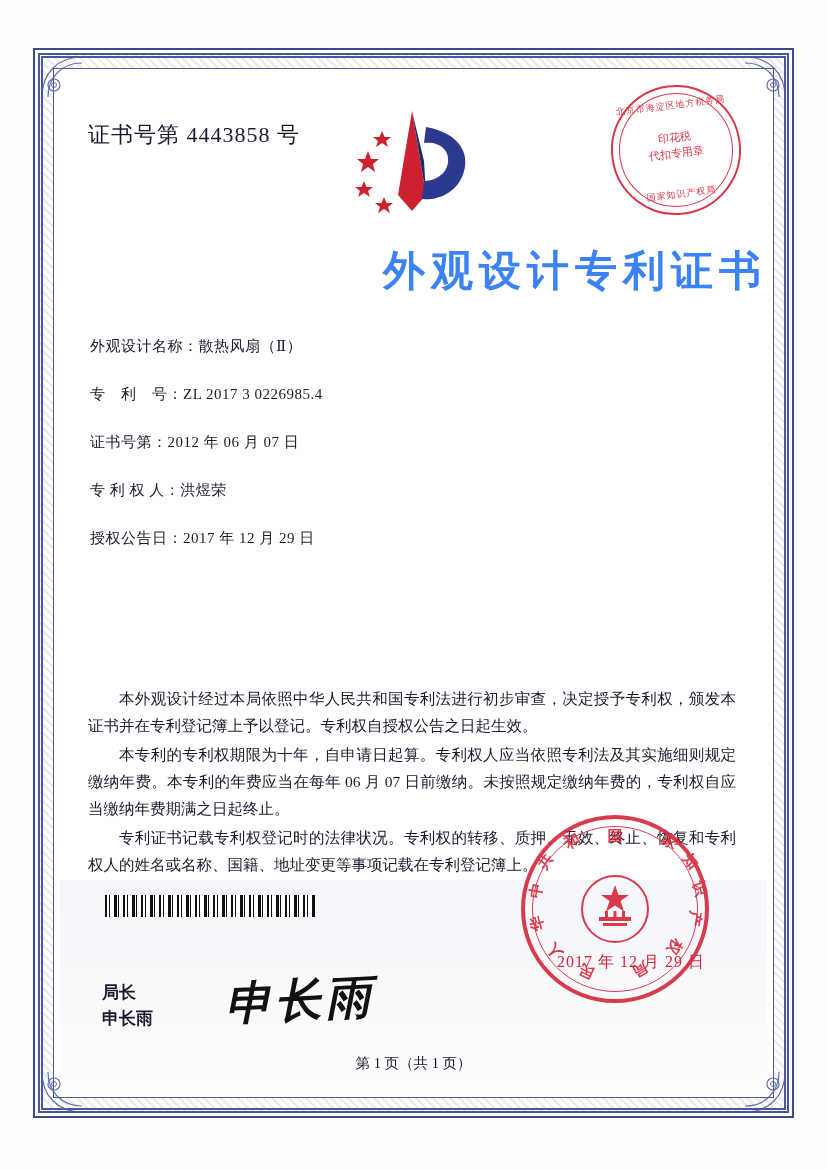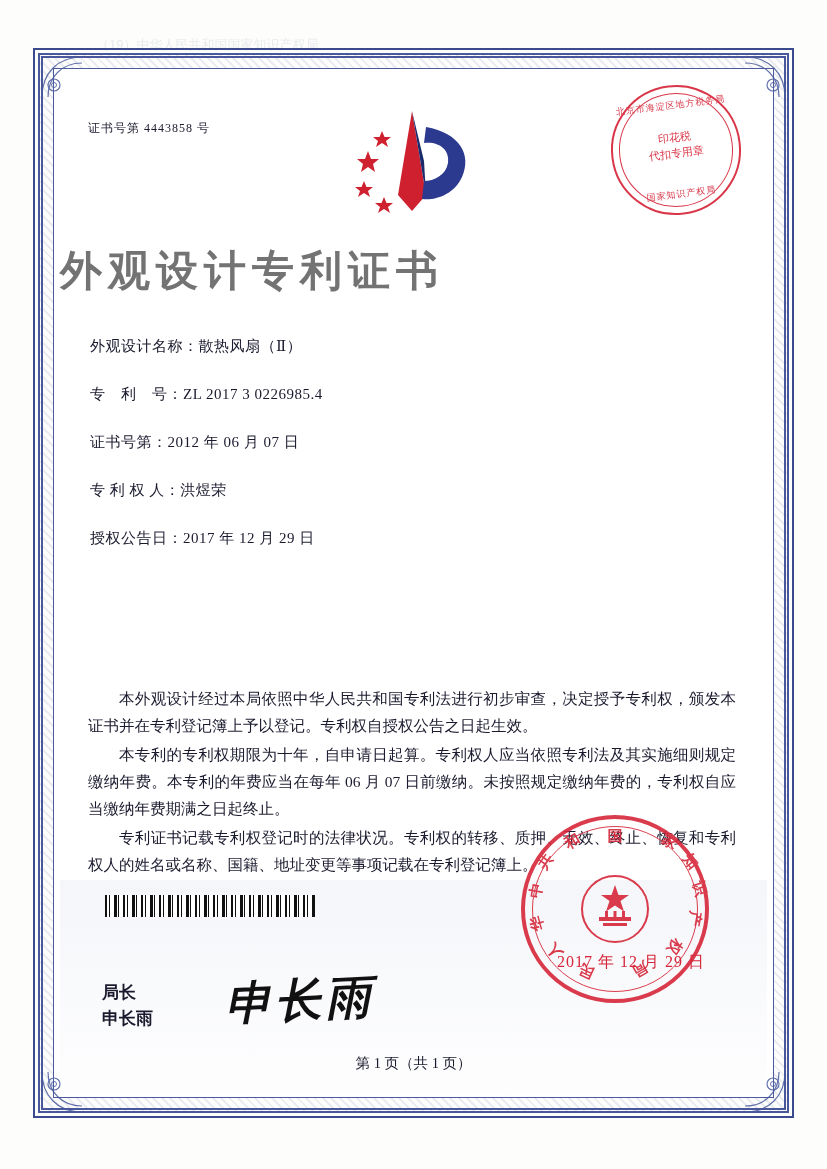--- a/index.html
+++ b/index.html
@@ -99,21 +99,21 @@
     left: 60px;
     top: 75px;
     width: 707px;
     height: 1016px;
   }
 
   .cert-no {
     position: absolute;
     left: 28px;
     top: 45px;
-    font-size: 12px;
+    font-size: 22px;
     letter-spacing: 1px;
     font-family: "Liberation Serif", serif;
   }
 
   
   .logo {
     position: absolute;
     left: 278px;
     top: 28px;
     width: 150px;
@@ -157,26 +157,26 @@
     font-size: 11px;
     line-height: 16px;
     font-family: "Liberation Sans", sans-serif;
   }
 
   .title {
     position: absolute;
     left: 0;
     right: 0;
     top: 168px;
-    text-align: left;
+    text-align: right;
     font-size: 42px;
     font-weight: bold;
     letter-spacing: 6px;
     font-family: "Liberation Serif", "DejaVu Serif", serif;
-    color: #737373;
+    color: #3b82f6;
   }
 
   .fields {
     position: absolute;
     left: 30px;
     top: 262px;
     width: 640px;
     font-size: 15px;
   }
   .field {
@@ -287,21 +287,20 @@
     bottom: 18px;
     text-align: center;
     font-size: 14.5px;
   }
 </style>
 </head>
 <body>
 
 <div class="page">
 
-  <div class="ghost ghost-1">（19）中华人民共和国国家知识产权局</div>
   <div class="ghost ghost-2">（12）外观设计专利</div>
   <div class="ghost ghost-3">（45）授权公告日</div>
   <div class="ghost ghost-4">（21）申请号</div>
   <div class="ghost ghost-5">（73）专利权人</div>
   <div class="ghost ghost-6">（72）设计人</div>
 
   <div class="border-outer"></div>
   <div class="border-mid"></div>
   <div class="border-inner"></div>
 

